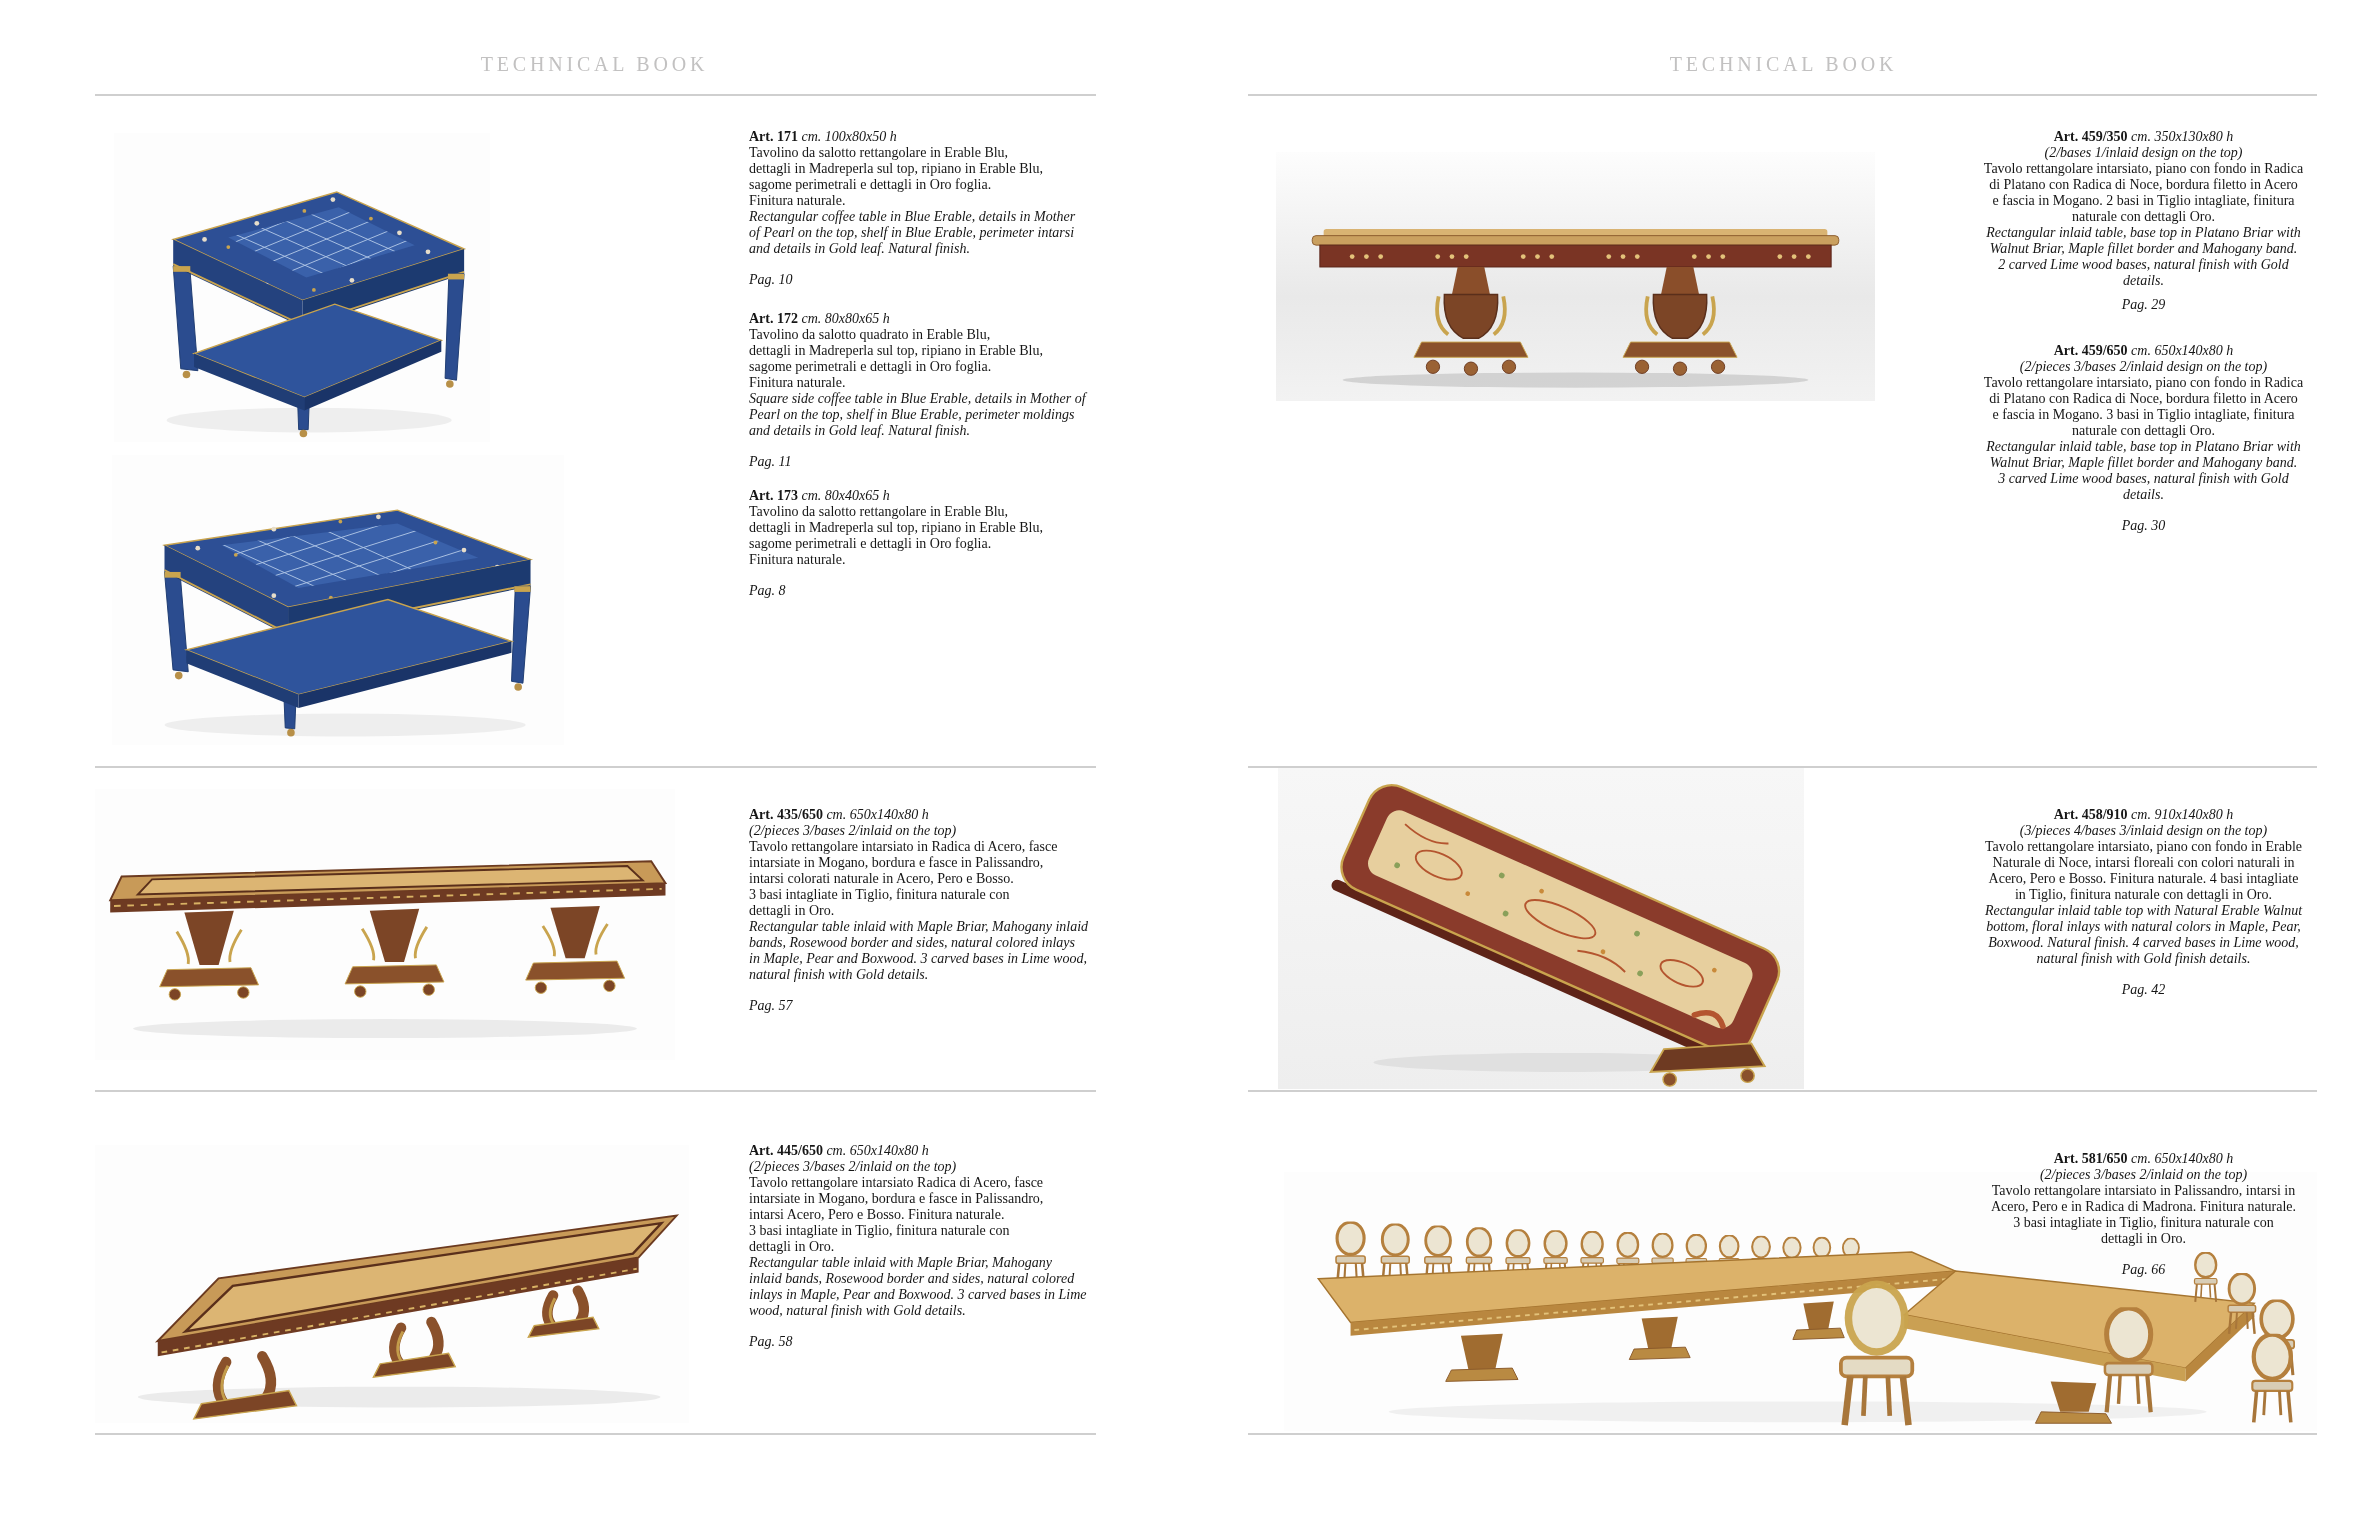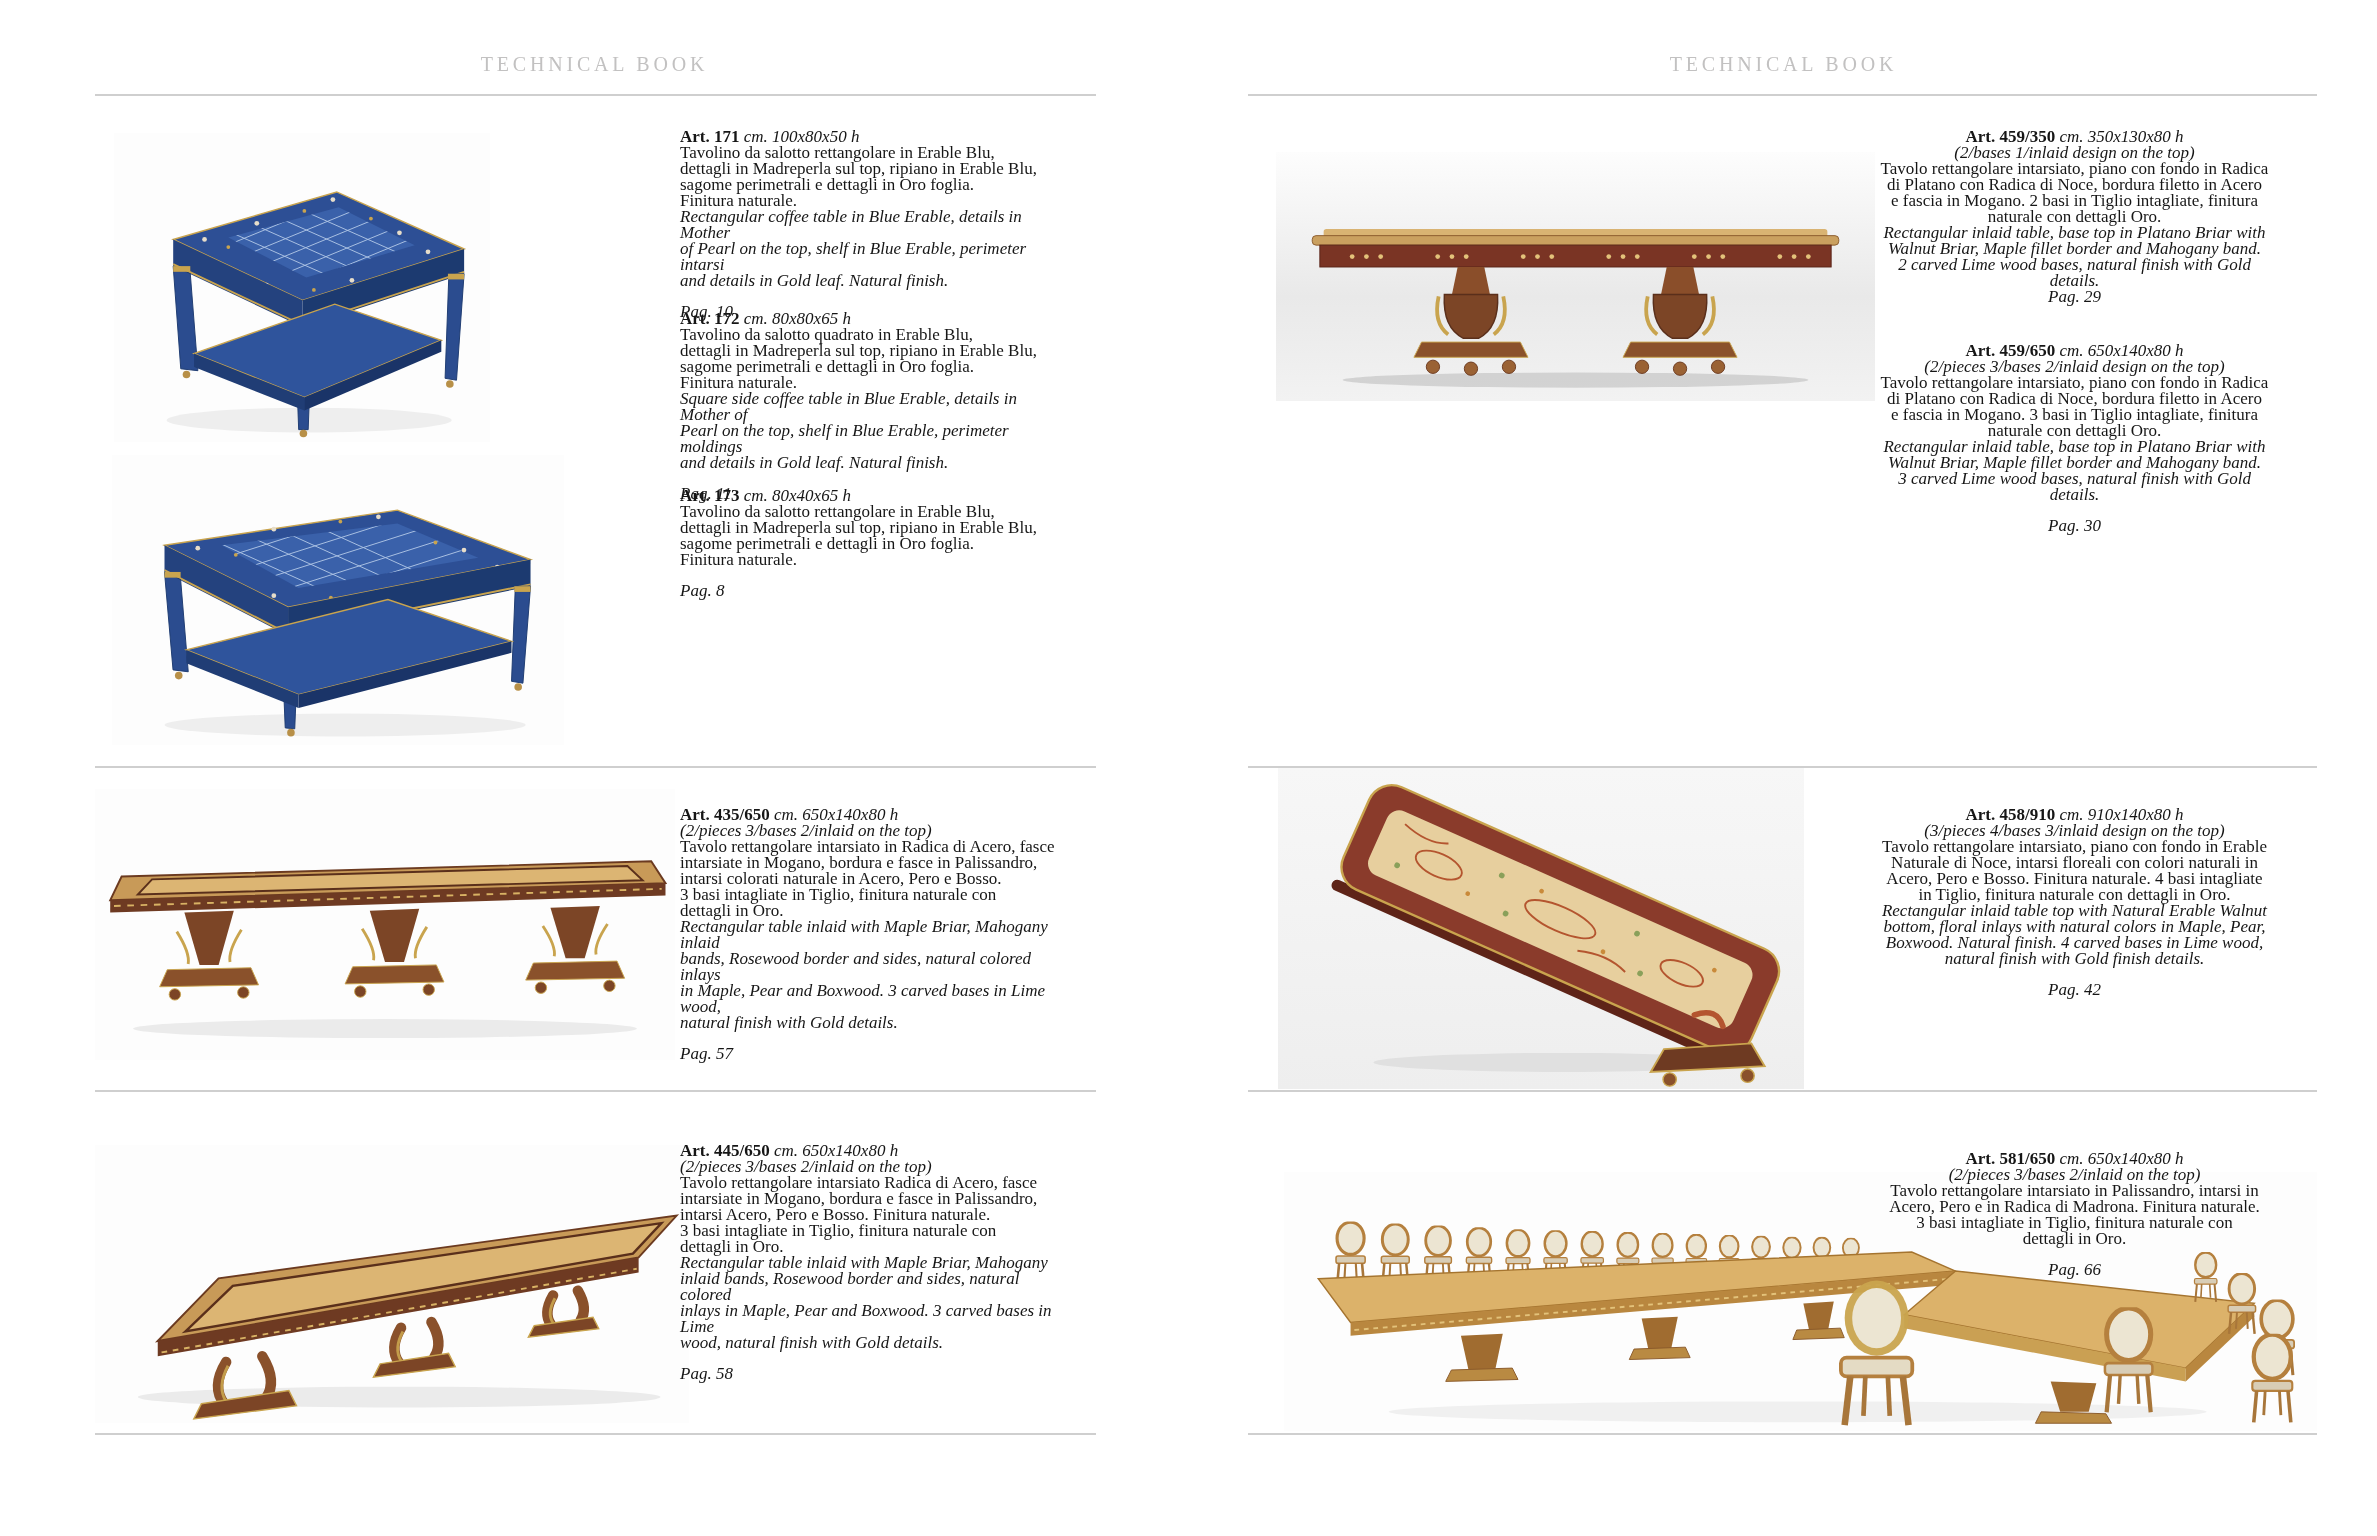--- a/index.html
+++ b/index.html
@@ -19,26 +19,26 @@
   .page-left .rule{left:95px;width:1001px;}
   .page-right .rule{left:59px;width:1069px;}
   .rule.r1{top:94px;}
   .rule.r2{top:766px;}
   .rule.r3{top:1090px;}
   .rule.r4{top:1433px;}
   .photo{position:absolute;background:#fdfdfd;}
   .photo svg{display:block;width:100%;height:100%;}
   .photo.grad{background:linear-gradient(180deg,#fdfdfd 0%,#e9e9e9 58%,#f2f2f2 100%);}
   .photo.grad2{background:linear-gradient(180deg,#f7f7f7 0%,#eeeeee 100%);}
-  .tblock{position:absolute;left:680px;width:384px;font-size:17px;line-height:16px;}
+  .tblock{position:absolute;left:749px;width:384px;font-size:14px;line-height:16px;}
   .page-right .tblock{width:411px;text-align:center;}
   .tblock b{font-weight:bold;}
   .dims,.paren,.en-lines,.pag{font-style:italic;}
   .pag{margin-top:15px;}
-  .pag.tight{margin-top:0;}
+  .pag.tight{margin-top:8px;}
 </style>
 </head>
 <body>
 
 <div class="page page-left">
   <div class="hdr">TECHNICAL BOOK</div>
   <div class="rule r1"></div>
   <div class="rule r2"></div>
   <div class="rule r3"></div>
   <div class="rule r4"></div>

